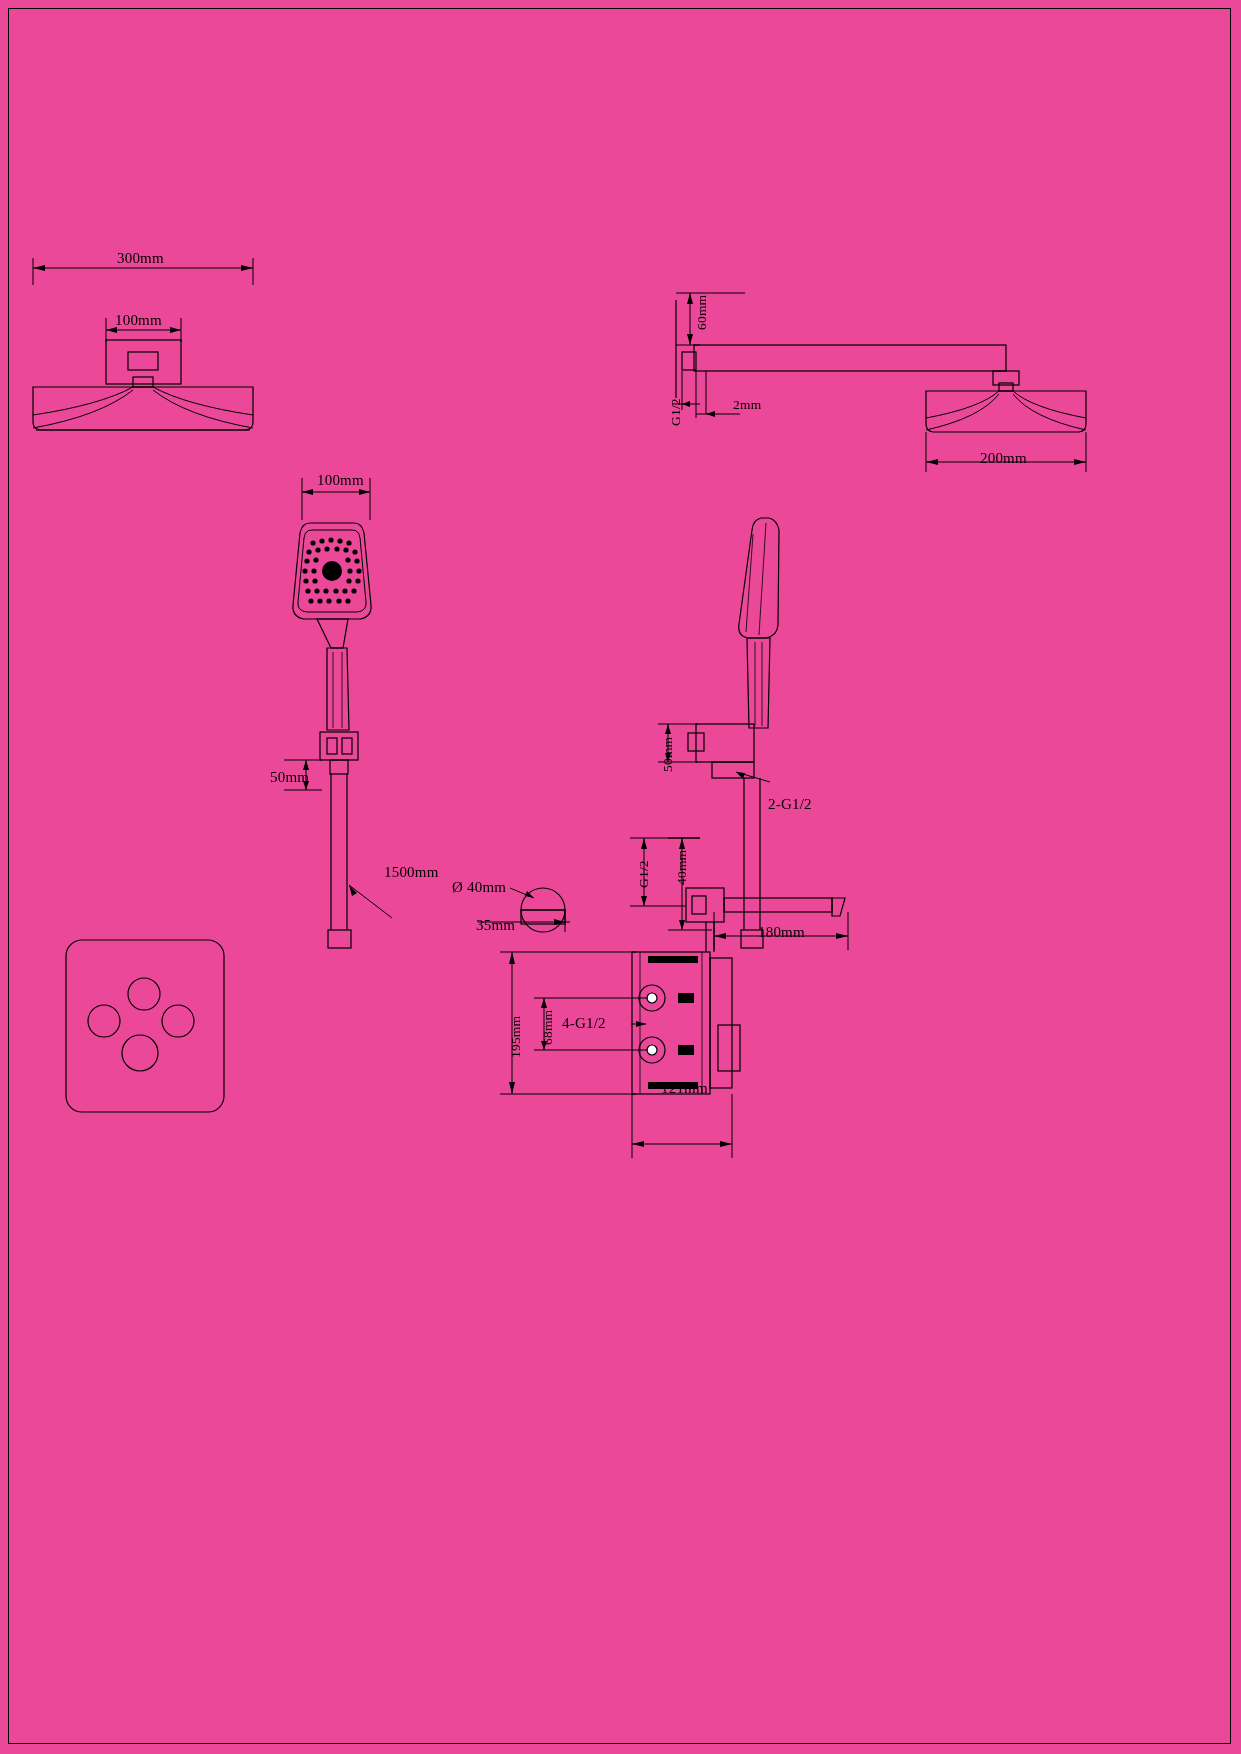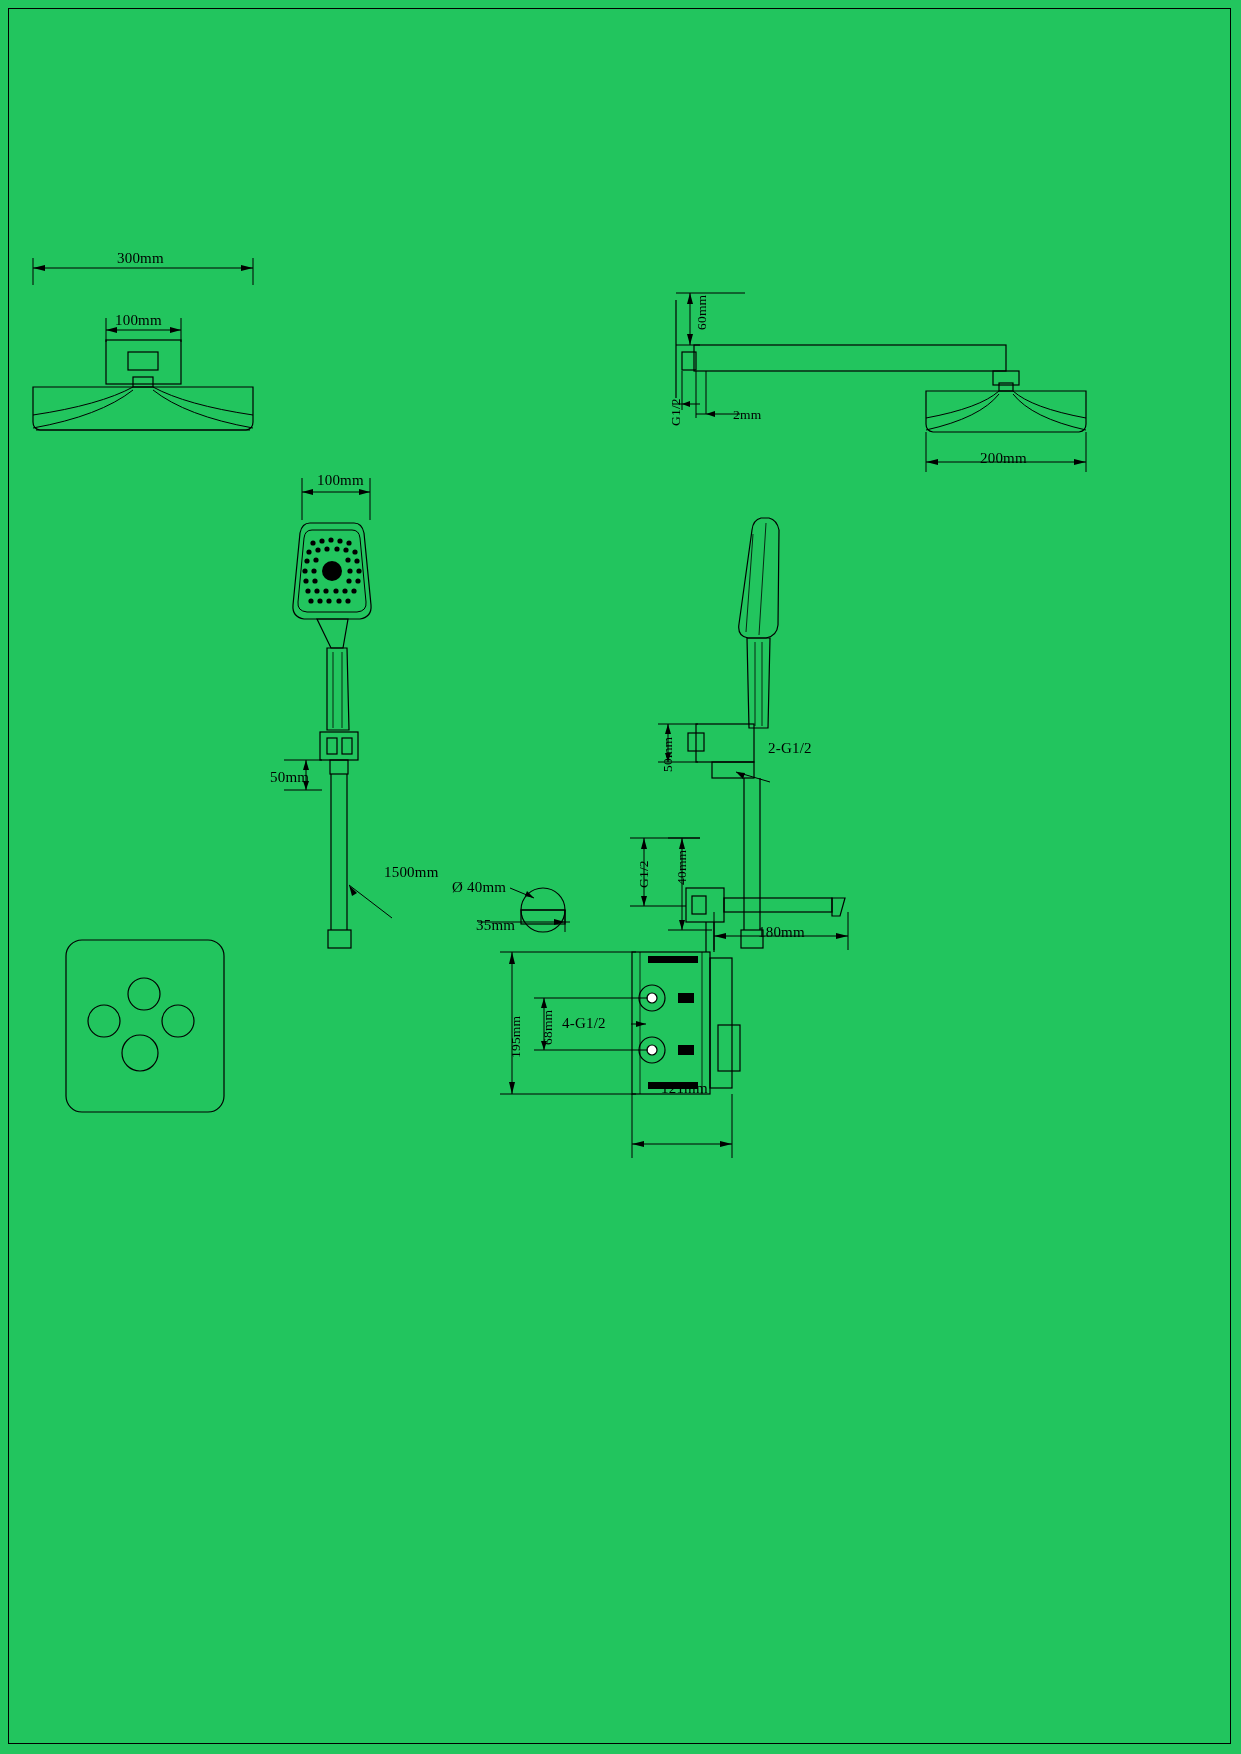--- a/index.html
+++ b/index.html
@@ -7,21 +7,21 @@
     padding: 0;
     background: #ffffff;
   }
   body {
     font-family: "Liberation Serif", serif;
   }
   #sheet {
     position: relative;
     width: 1241px;
     height: 1754px;
-    background: #22c55e;
+    background: #ec4899;
     overflow: hidden;
   }
   .frame {
     position: absolute;
     left: 8px;
     top: 8px;
     width: 1223px;
     height: 1736px;
     border: 1.4px solid #000;
     box-sizing: border-box;
@@ -124,21 +124,21 @@
     <g>
       <line class="ln-thin" x1="926" y1="432" x2="926" y2="472"></line>
       <line class="ln-thin" x1="1086" y1="432" x2="1086" y2="472"></line>
       <line class="ln-thin" x1="926" y1="462" x2="1086" y2="462"></line>
       <polygon class="fill-blk" points="926,462 938,459 938,465"></polygon>
       <polygon class="fill-blk" points="1086,462 1074,459 1074,465"></polygon>
     </g>
   </svg>
   <div class="lbl small vert" style="left:694px; top:330px;">60mm</div>
   <div class="lbl small vert" style="left:668px; top:426px;">G1/2</div>
-  <div class="lbl small" style="left:733px; top:407px;">2mm</div>
+  <div class="lbl small" style="left:733px; top:397px;">2mm</div>
   <div class="lbl" style="left:980px; top:450px;">200mm</div>
 
   <svg width="1241" height="1754">
 
     <g>
       <line class="ln-thin" x1="302" y1="478" x2="302" y2="520"></line>
       <line class="ln-thin" x1="370" y1="478" x2="370" y2="520"></line>
       <line class="ln-thin" x1="302" y1="492" x2="370" y2="492"></line>
       <polygon class="fill-blk" points="302,492 313,489 313,495"></polygon>
       <polygon class="fill-blk" points="370,492 359,489 359,495"></polygon>
@@ -241,21 +241,21 @@
     <line class="ln" x1="744" y1="778" x2="744" y2="930"></line>
     <line class="ln" x1="760" y1="778" x2="760" y2="930"></line>
     <rect class="ln" x="741" y="930" width="22" height="18" fill="#fff"></rect>
 
     <g>
       <line class="ln-thin" x1="736" y1="772" x2="770" y2="782"></line>
       <polygon class="fill-blk" points="736,772 745,773 743,779"></polygon>
     </g>
   </svg>
   <div class="lbl small vert" style="left:660px; top:772px;">50mm</div>
-  <div class="lbl" style="left:768px; top:740px;text-align:center;">2-G1/2</div>
+  <div class="lbl" style="left:768px; top:796px;text-align:center;">2-G1/2</div>
 
   <svg width="1241" height="1754">
     <circle class="ln" cx="543" cy="910" r="22" fill="#fff"></circle>
     <line class="ln" x1="521" y1="910" x2="565" y2="910"></line>
     <rect class="ln" x="521" y="910" width="44" height="14" fill="#fff"></rect>
 
     <g>
       <line class="ln-thin" x1="510" y1="888" x2="534" y2="898"></line>
       <polygon class="fill-blk" points="534,898 525,896 527,891"></polygon>
     </g>

